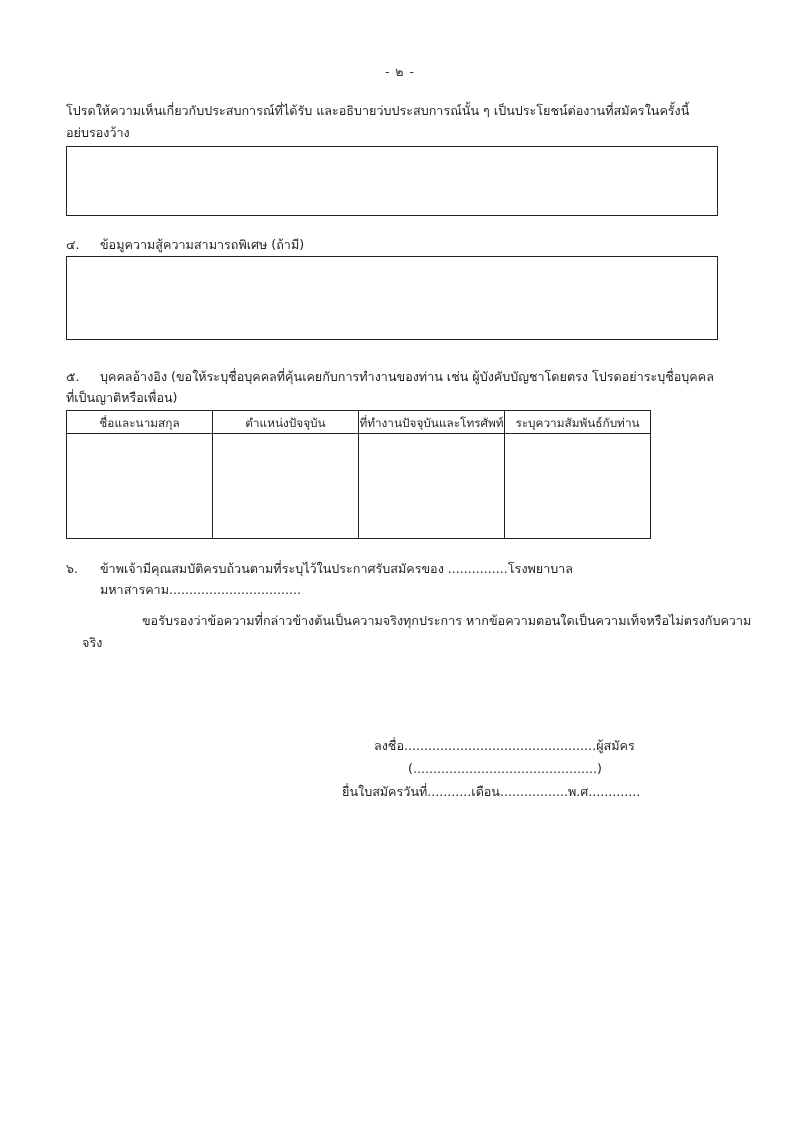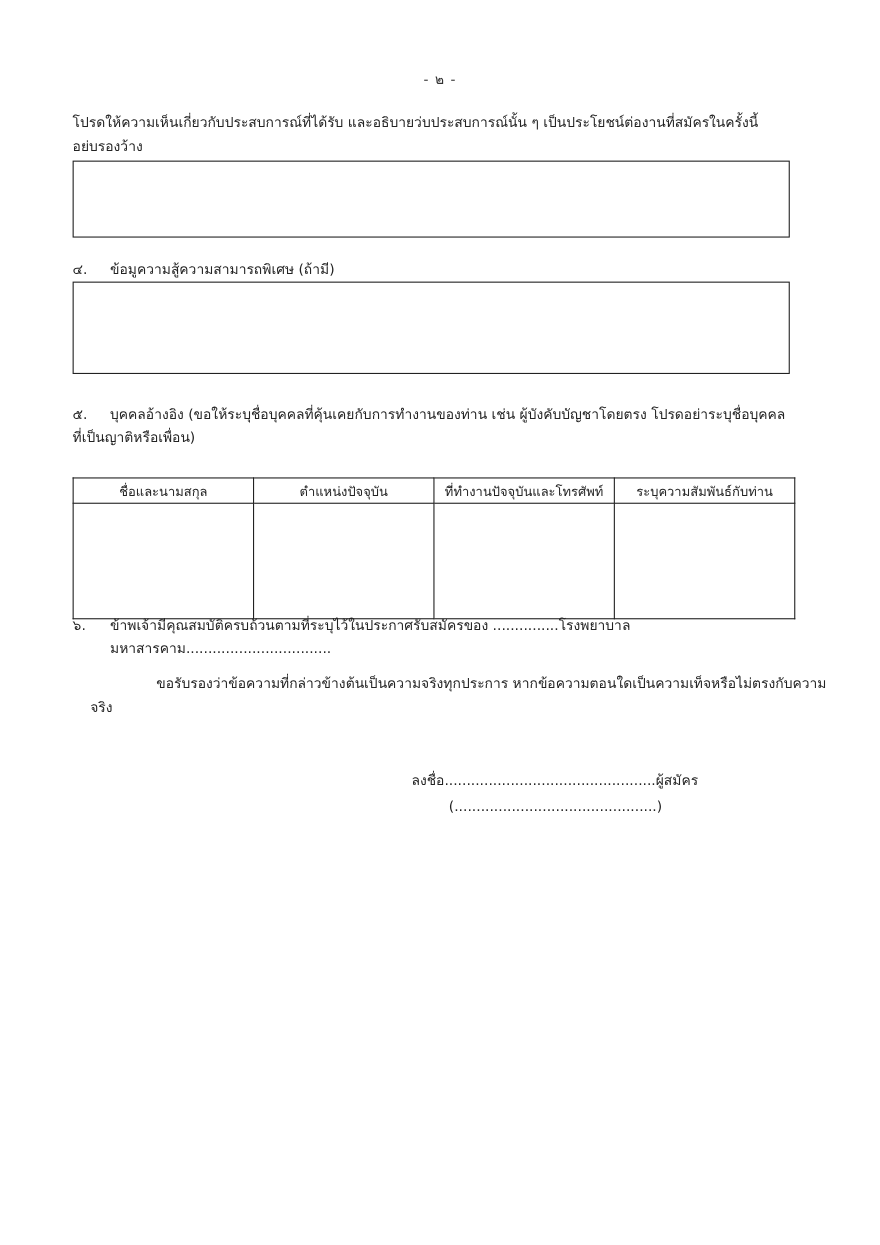--- a/index.html
+++ b/index.html
@@ -83,24 +83,23 @@
   }
 
   #item-4 { left: 66px; top: 234px; width: 660px; }
   #item-5 { left: 66px; top: 366px; width: 665px; }
   #item-6 { left: 66px; top: 558px; width: 680px; }
 
   .ref-table {
     position: absolute;
     left: 66px;
     top: 410px;
-    width: 657px;
+    width: 585px;
     border-collapse: collapse;
     table-layout: fixed;
-    margin-top: 24px;
   }
   .ref-table th,
   .ref-table td {
     border: 1.1px solid #222;
     font-weight: normal;
     font-size: 11.8px;
     color: #232323;
     text-align: center;
     padding: 0;
   }
@@ -122,21 +121,21 @@
   .signature {
     position: absolute;
     left: 330px;
     top: 698px;
     width: 340px;
     font-size: 12.6px;
     line-height: 23px;
     color: #232323;
   }
   .sig-line { display: block; white-space: nowrap; }
-  .sig-1 { padding-left: 44px; }
+  .sig-1 { padding-left: 44px; margin-top: 36px; }
   .sig-2 { padding-left: 78px; }
   .sig-3 { padding-left: 12px; }
 </style>
 </head>
 <body>
 
 <div class="page">
 
   <div class="page-number">- ๒ -</div>
 
@@ -184,15 +183,16 @@
     <span class="item-body">ข้าพเจ้ามีคุณสมบัติครบถ้วนตามที่ระบุไว้ในประกาศรับสมัครของ ...............โรงพยาบาลมหาสารคาม.................................</span>
   </div>
 
   <div class="certify">
     <span class="indent"></span><span>ขอรับรองว่าข้อความที่กล่าวข้างต้นเป็นความจริงทุกประการ หากข้อความตอนใดเป็นความเท็จหรือไม่ตรงกับความจริง</span>
   </div>
 
   <div class="signature">
     <span class="sig-line sig-1">ลงชื่อ................................................ผู้สมัคร</span>
     <span class="sig-line sig-2">(..............................................)</span>
+    <span class="sig-line sig-3">ยื่นใบสมัครวันที่...........เดือน.................พ.ศ.............</span>
   </div>
 
 </div>
 
 </body></html>

